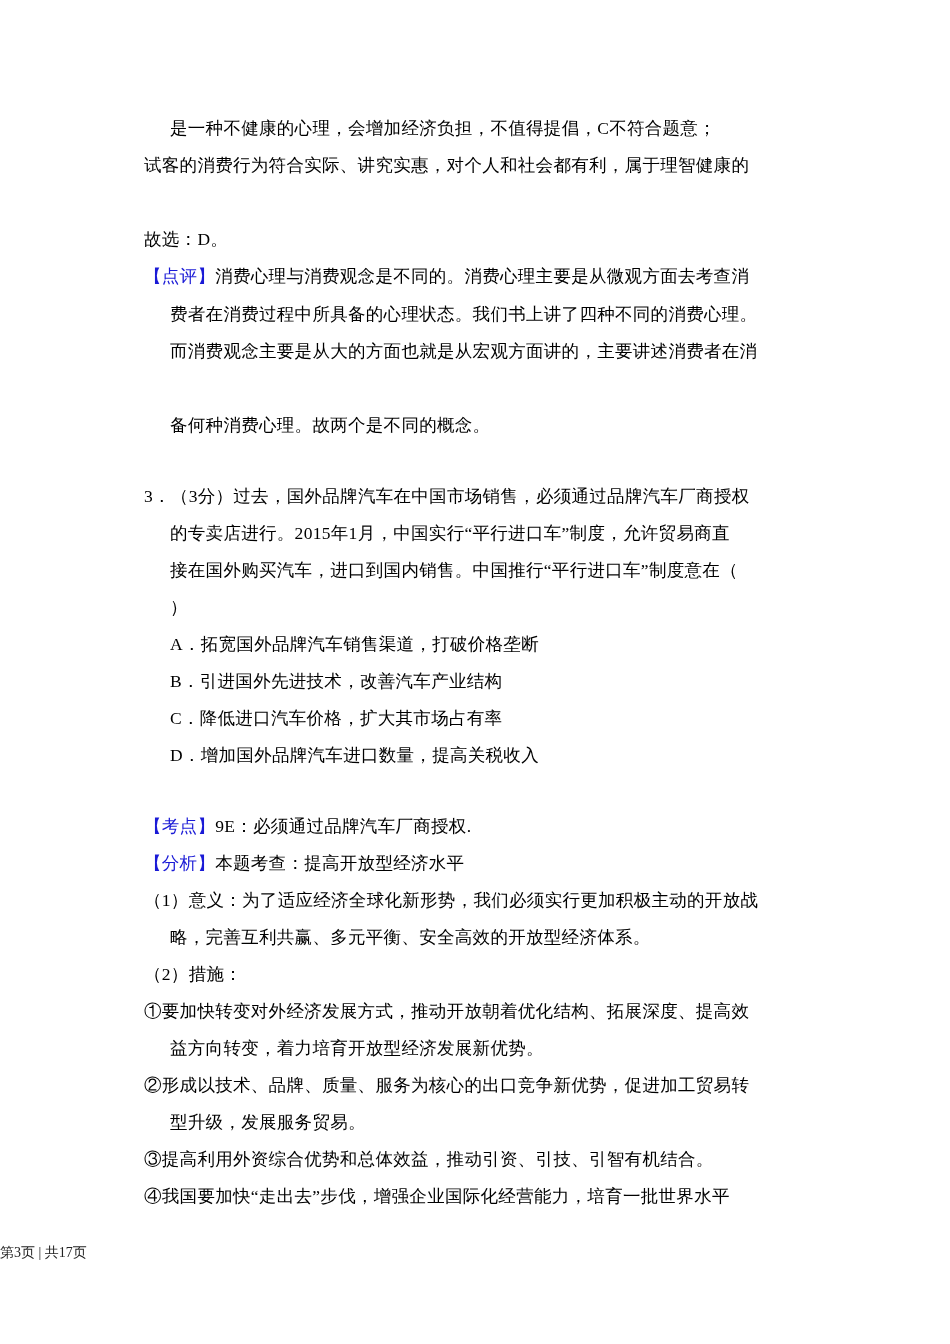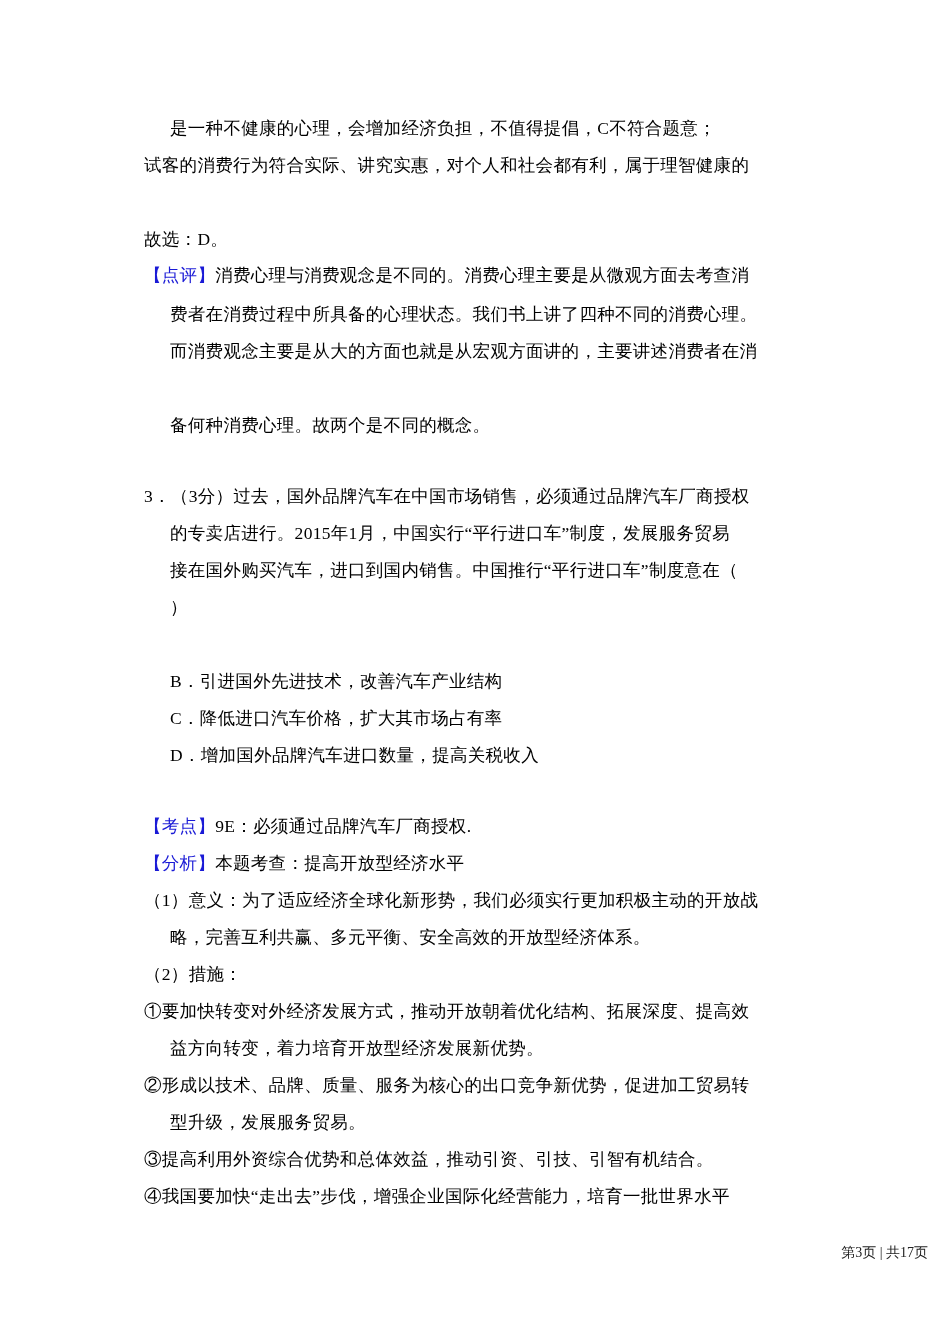--- a/index.html
+++ b/index.html
@@ -1,46 +1,47 @@
 <!DOCTYPE html>
 <html><head>
 <meta charset="utf-8">
 <style>
   html, body { margin: 0; padding: 0; background: #ffffff; }
   body { width: 950px; height: 1344px; position: relative; overflow: hidden;
          font-family: "Liberation Serif", "DejaVu Serif", serif; color: #000; }
   .page { position: absolute; left: 0; top: 0; width: 950px; height: 1344px; }
   .line { position: absolute; font-size: 17.5px; white-space: nowrap; line-height: 24px; letter-spacing: 0.3px; }
   .blue { color: #1a1ad6; }
-  .footer { position: absolute; top: 1244px; left: 0; width: 928px; text-align: right;
+  .footer { position: absolute; top: 1244px; left: 0; width: 928px; text-align: left;
             font-size: 14px; color: #222; }
 </style>
 </head>
 <body>
 
 <div class="page">
 
   <div class="line" style="left:170px; top:116px;">是一种不健康的心理，会增加经济负担，不值得提倡，C不符合题意；</div>
   <div class="line" style="left:144px; top:153px;">试客的消费行为符合实际、讲究实惠，对个人和社会都有利，属于理智健康的</div>
   <div class="line" style="left:144px; top:227px;">故选：D。</div>
 
-  <div class="line" style="left:144px; top:264px;font-family:Liberation Mono, monospace;">
+  <div class="line" style="left:144px; top:264px;">
     <span class="blue">【点评】</span><span>消费心理与消费观念是不同的。消费心理主要是从微观方面去考查消</span>
   </div>
   <div class="line" style="left:170px; top:302px;">费者在消费过程中所具备的心理状态。我们书上讲了四种不同的消费心理。</div>
   <div class="line" style="left:170px; top:339px;">而消费观念主要是从大的方面也就是从宏观方面讲的，主要讲述消费者在消</div>
   <div class="line" style="left:170px; top:413px;">备何种消费心理。故两个是不同的概念。</div>
 
   <div class="line" style="left:144px; top:484px;">
     <span>3．</span><span>（3分）过去，国外品牌汽车在中国市场销售，必须通过品牌汽车厂商授权</span>
   </div>
-  <div class="line" style="left:170px; top:521px;">的专卖店进行。2015年1月，中国实行“平行进口车”制度，发展服务贸易</div>
+  <div class="line" style="left:170px; top:521px;">的专卖店进行。2015年1月，中国实行“平行进口车”制度，允许贸易商直</div>
   <div class="line" style="left:170px; top:558px;">接在国外购买汽车，进口到国内销售。中国推行“平行进口车”制度意在（</div>
   <div class="line" style="left:170px; top:595px;">）</div>
 
+  <div class="line" style="left:170px; top:632px;">A．拓宽国外品牌汽车销售渠道，打破价格垄断</div>
   <div class="line" style="left:170px; top:669px;">B．引进国外先进技术，改善汽车产业结构</div>
   <div class="line" style="left:170px; top:706px;">C．降低进口汽车价格，扩大其市场占有率</div>
   <div class="line" style="left:170px; top:743px;">D．增加国外品牌汽车进口数量，提高关税收入</div>
 
   <div class="line" style="left:144px; top:814px;">
     <span class="blue">【考点】</span><span>9E：必须通过品牌汽车厂商授权.</span>
   </div>
   <div class="line" style="left:144px; top:851px;">
     <span class="blue">【分析】</span><span>本题考查：提高开放型经济水平</span>
   </div>

